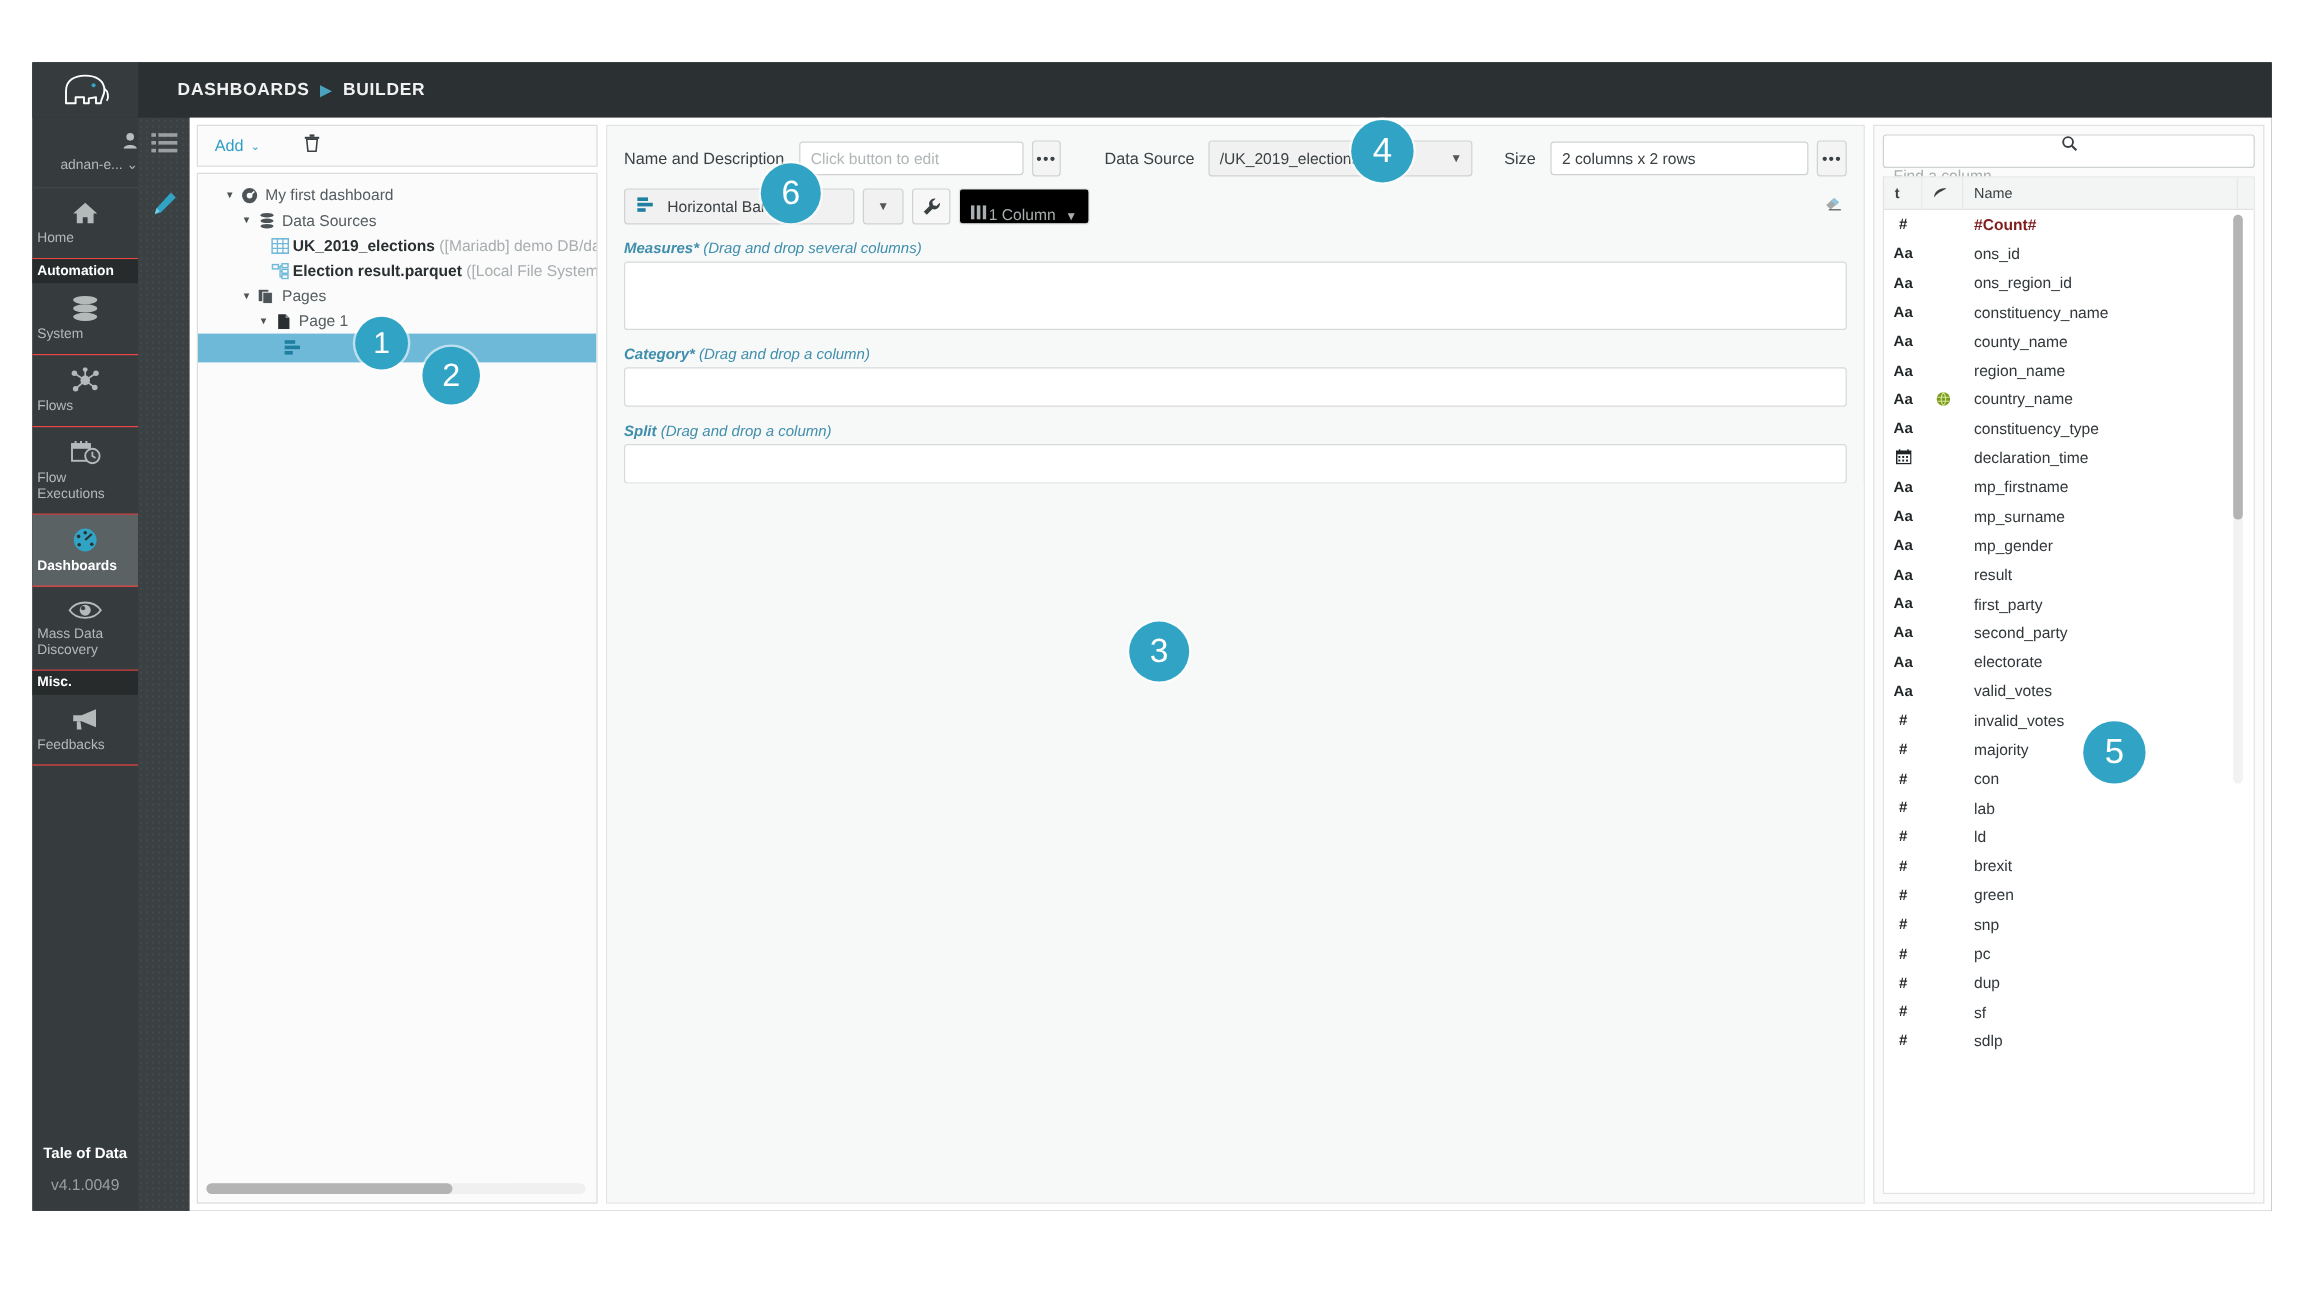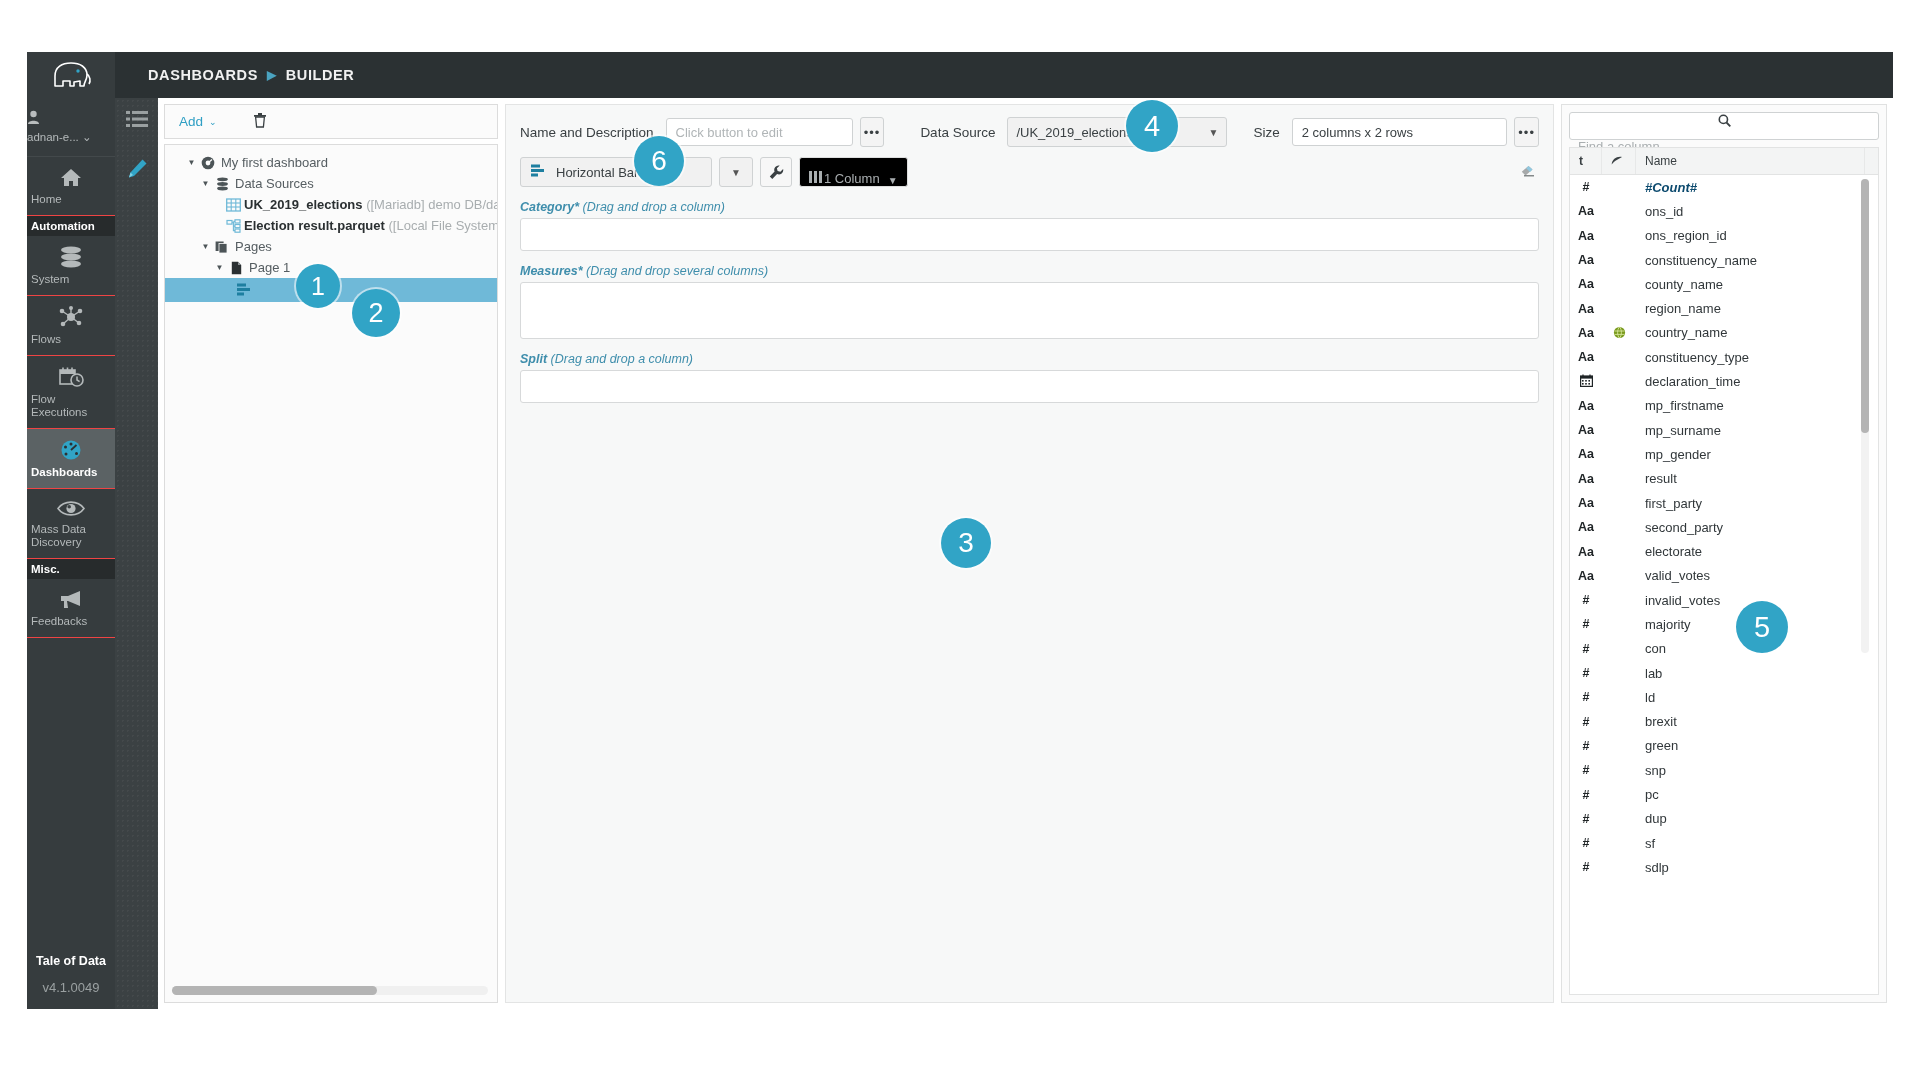--- a/index.html
+++ b/index.html
@@ -23,21 +23,21 @@
     font-size:14.5px;letter-spacing:.6px;font-weight:bold;background:#2b3133;}
   .crumb{color:#f1f1f1;}
   .crumb-sep{color:#4aa3c0;margin:0 9px;font-size:12px;}
 
   
   .body{flex:1;display:flex;min-height:0;}
 
   
   .rail{width:88px;min-width:88px;background:#363c3e;display:flex;flex-direction:column;
         align-items:stretch;position:relative;}
-  .rail-user{padding:12px 0 12px;text-align:left;border-bottom:1px solid #43494b;}
+  .rail-user{padding:12px 0 12px;text-align:right;border-bottom:1px solid #43494b;}
   .rail-user .uicon{color:#b9bdbe;font-size:14px;line-height:16px;}
   .rail-user .uname{color:#b4b9ba;font-size:11.5px;margin-top:3px;}
   .rail-item{padding:10px 4px 9px;border-bottom:1px solid #ef4444;cursor:pointer;}
   .rail-item .lbl{color:#b4b9ba;font-size:11.5px;line-height:13px;margin-top:5px;display:block;}
   .rail-item.active{background:#5b6264;}
   .rail-item.active .lbl{color:#ffffff;font-weight:bold;}
   .rail-sec{background:#272b2c;color:#ffffff;font-size:11.5px;font-weight:bold;
             padding:4px 0 4px 4px;}
   .rail-spacer{flex:1;}
   .rail-foot{text-align:center;padding-bottom:14px;}
@@ -119,21 +119,21 @@
   .th{display:flex;align-items:center;height:26px;border-right:1px solid #e7e8e8;padding-left:9px;box-sizing:border-box;}
   .th.c1{width:32px;font-weight:bold;}
   .th.c2{width:34px;}
   .th.c3{flex:1;}
   .th.c4{width:13px;border-right:none;}
   .tbody{flex:1;overflow:hidden;}
   .trow{display:flex;align-items:center;height:24.3px;font-size:13px;color:#31373a;}
   .td1{width:32px;text-align:center;font-weight:bold;font-size:12.5px;color:#1f2426;}
   .td2{width:34px;display:flex;justify-content:center;align-items:center;}
   .td3{flex:1;padding-left:9px;}
-  .trow.count .td3{color:#0c4a6e;font-style:italic;font-weight:bold;}
+  .trow.count .td3{color:#7f1d1d;font-weight:bold;}
   .vscroll{position:absolute;right:9px;top:31px;width:8px;height:474px;background:#f2f2f2;border-radius:4px;}
   .vscroll i{position:absolute;left:0;top:0;width:8px;height:254px;background:#b4b4b4;border-radius:4px;display:block;}
 
   
   .badge{position:absolute;border-radius:50%;background:#31a4c6;color:#ffffff;
     display:flex;align-items:center;justify-content:center;font-size:26px;
     box-shadow:0 0 0 2px rgba(255,255,255,.55);}
 </style>
 </head>
 <body>
@@ -438,32 +438,32 @@
             <svg width="14" height="12" viewBox="0 0 14 12">
               <path d="M4.5 10.5 L0.8 6.8 L7.5 0.9 L11.5 4.6 Z" fill="#8c8f90"></path>
               <path d="M7.5 0.9 L11.5 4.6 L9 7 L5.2 3.2 Z" fill="#6fb9d8"></path>
               <rect x="3" y="10.2" width="10" height="1.2" fill="#3a4043"></rect>
             </svg>
           </div>
         </div>
 
         <div class="ed-pad">
           <div class="dz-label">
+            <span style="font-weight:bold">Measures*</span>
+            <span>(Drag and drop several columns)</span>
+          </div>
+          <div class="dz h2"></div>
+        </div>
+
+        <div class="ed-pad">
+          <div class="dz-label">
             <span style="font-weight:bold">Category*</span>
             <span>(Drag and drop a column)</span>
           </div>
           <div class="dz h1"></div>
-        </div>
-
-        <div class="ed-pad">
-          <div class="dz-label">
-            <span style="font-weight:bold">Measures*</span>
-            <span>(Drag and drop several columns)</span>
-          </div>
-          <div class="dz h2"></div>
         </div>
 
         <div class="ed-pad">
           <div class="dz-label">
             <span style="font-weight:bold">Split</span>
             <span>(Drag and drop a column)</span>
           </div>
           <div class="dz h1"></div>
         </div>
 

